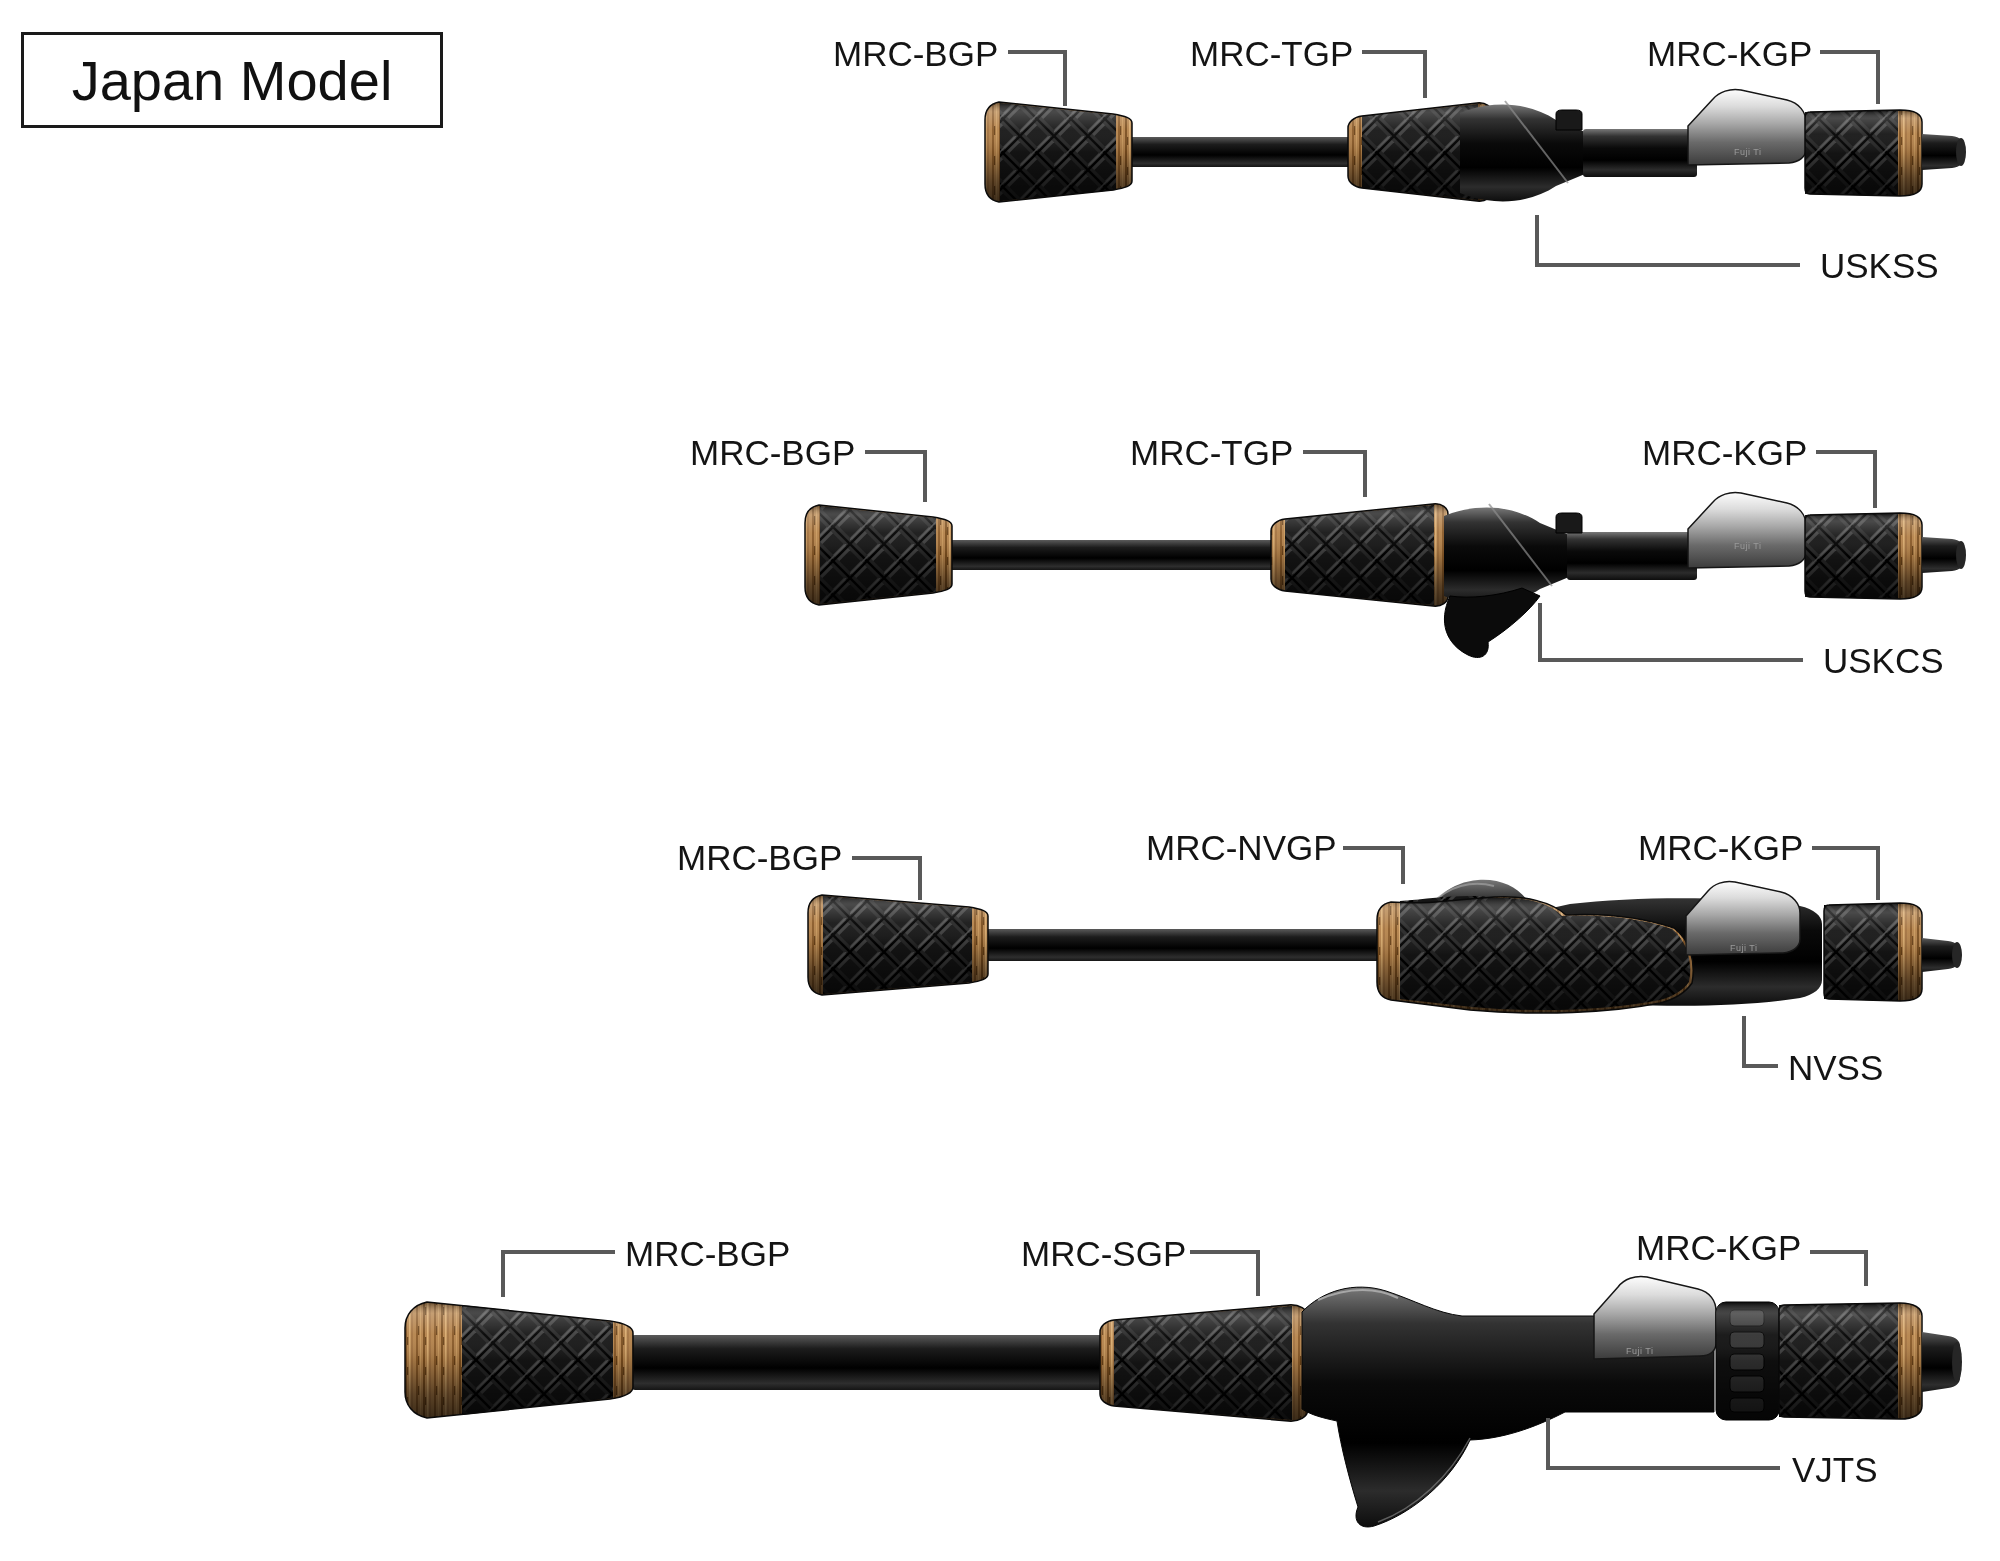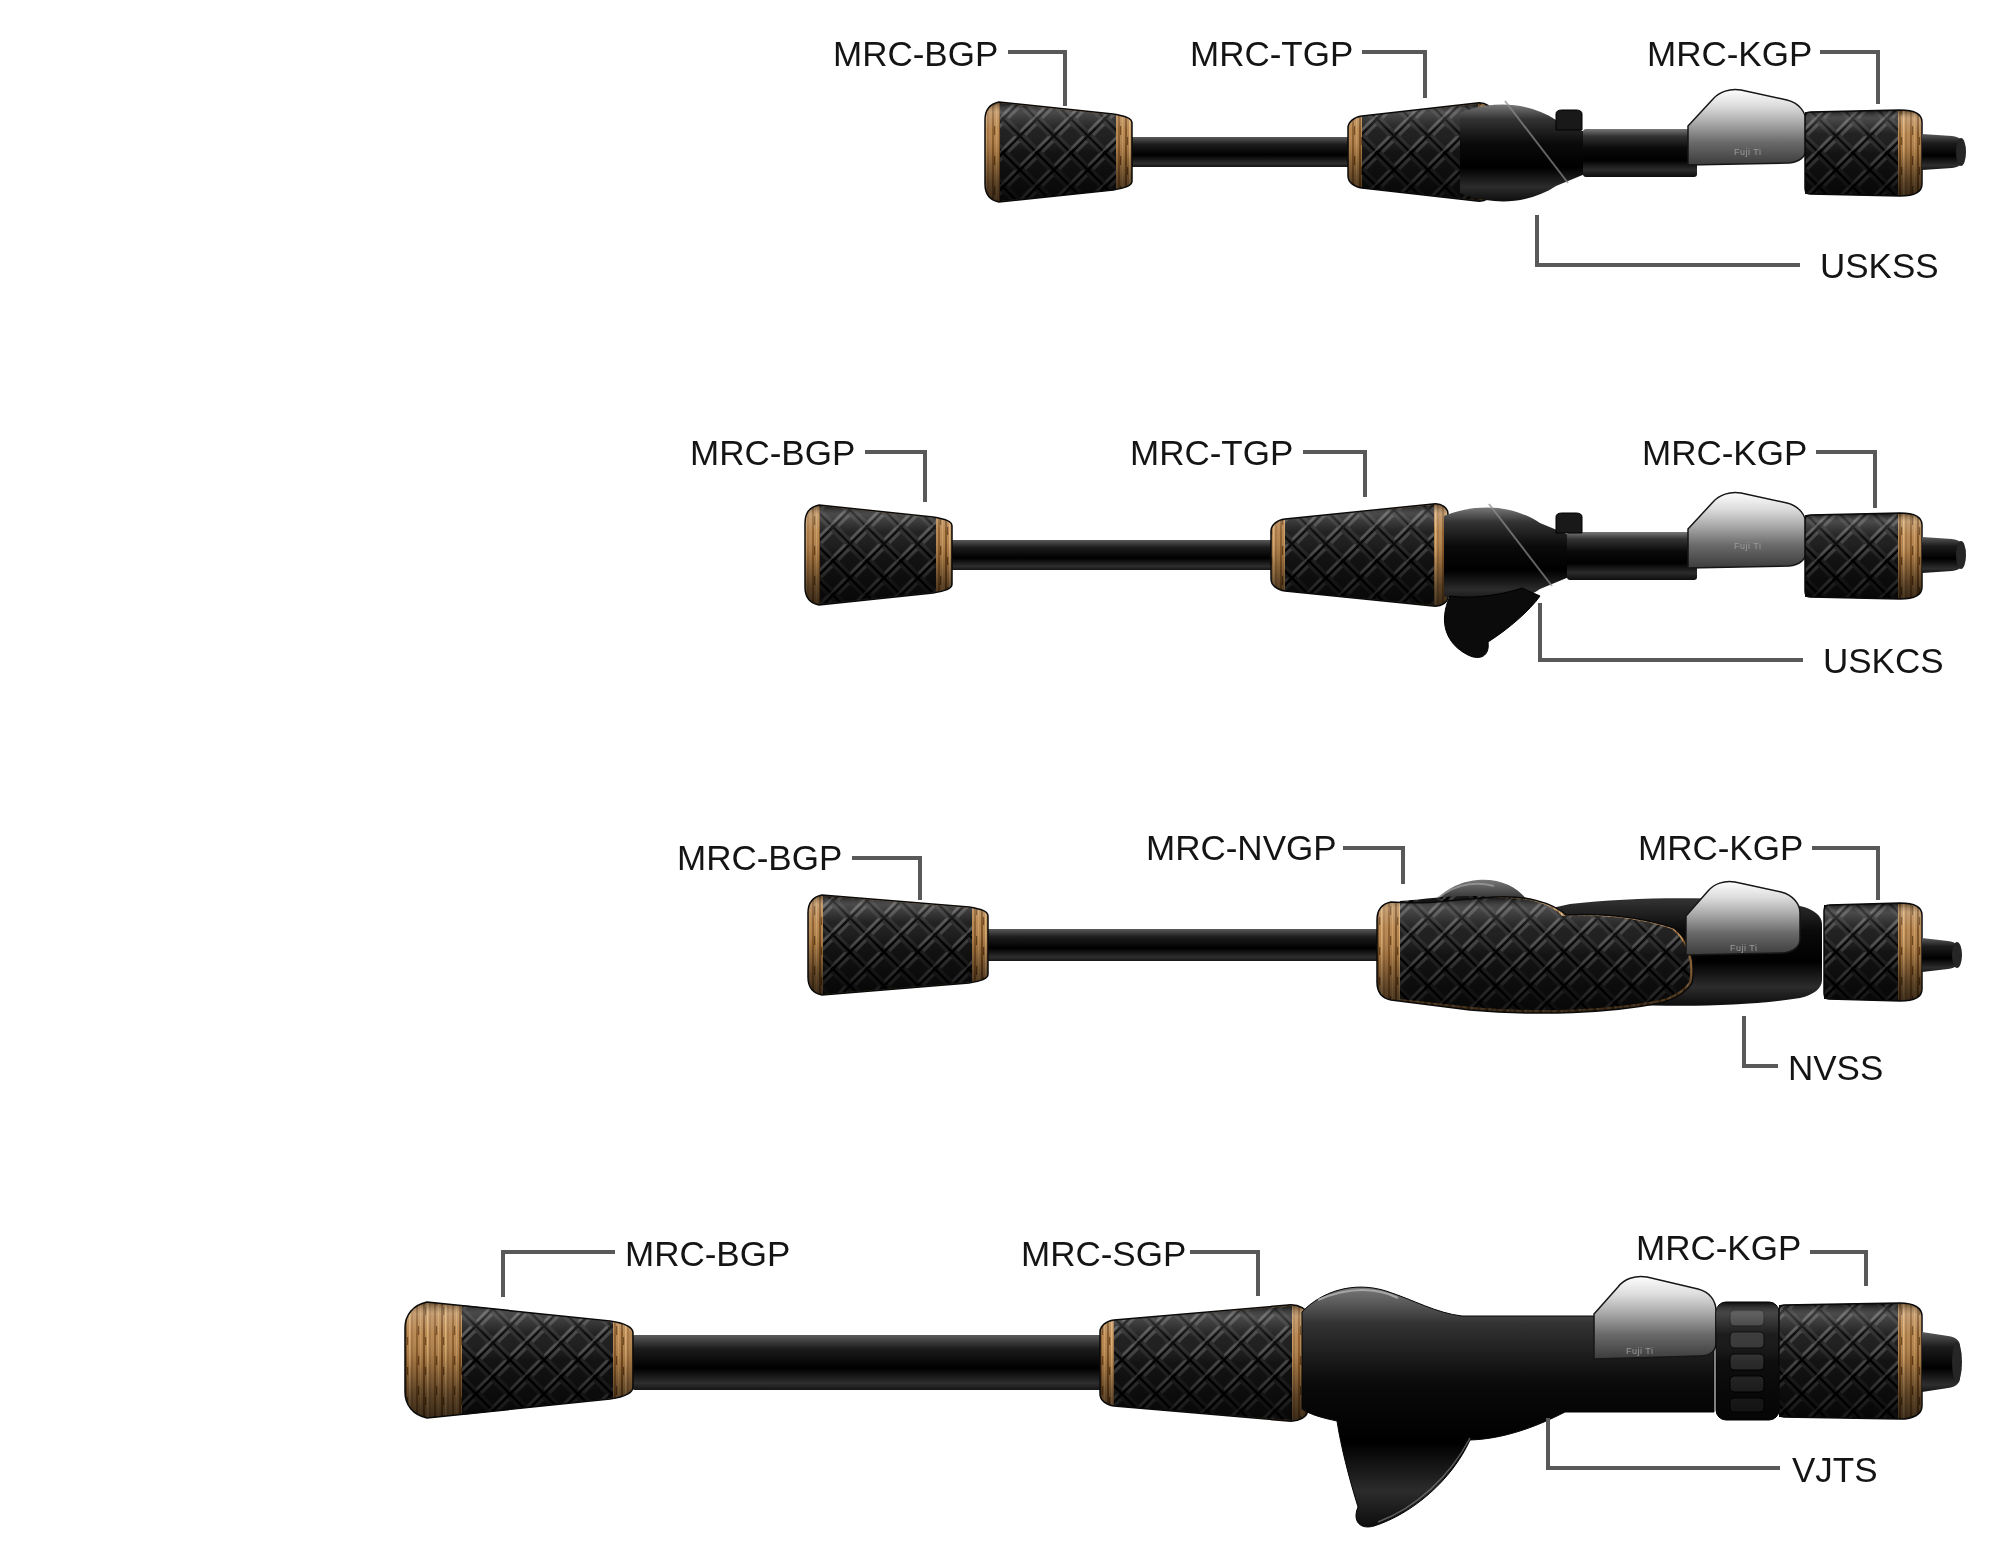--- a/index.html
+++ b/index.html
@@ -12,20 +12,23 @@
   text.part-label{font-family:"Liberation Sans",sans-serif;font-size:35px;fill:#141414;}
   text.model-label{font-family:"Liberation Sans",sans-serif;font-size:35px;fill:#141414;}
   text.seat-mark{font-family:"Liberation Sans",sans-serif;font-size:9px;fill:#9a9a9a;letter-spacing:.5px;}
   .leader{fill:none;stroke:#595959;stroke-width:4;}
 </style>
 </head>
 <body>
 
 <div id="canvas">
 
+  <div id="title-box">
+    <span>Japan Model</span>
+  </div>
 
   <svg width="2000" height="1561" viewBox="0 0 2000 1561">
     <defs>
       <linearGradient id="gMetal" x1="0" y1="0" x2="0" y2="1">
         <stop offset="0" stop-color="#fdfdfd"></stop>
           <stop offset=".22" stop-color="#dcdcdc"></stop>
         <stop offset=".45" stop-color="#a8a8a8"></stop>
           <stop offset=".7" stop-color="#6a6a6a"></stop>
         <stop offset="1" stop-color="#3c3c3c"></stop>
       </linearGradient>

